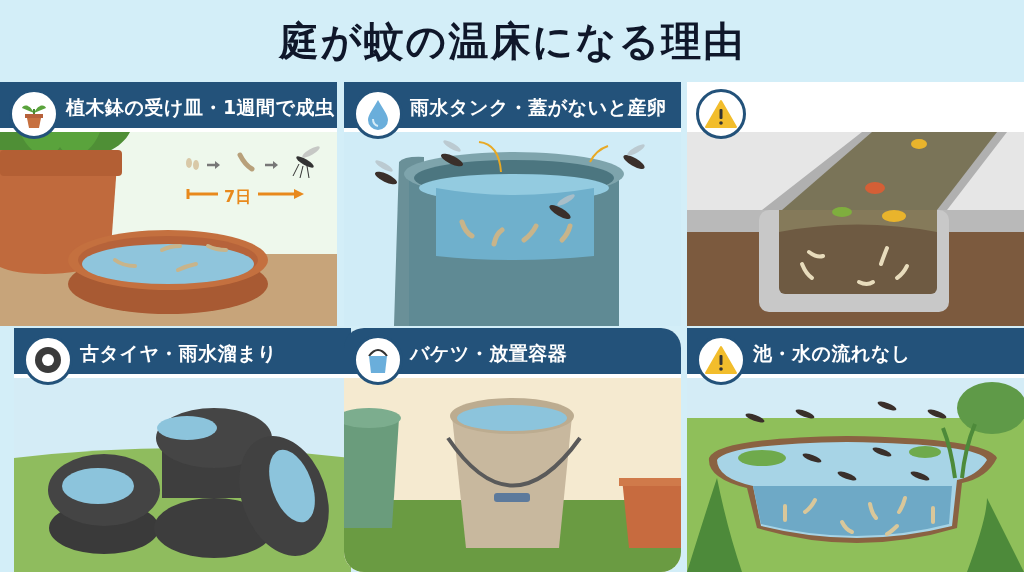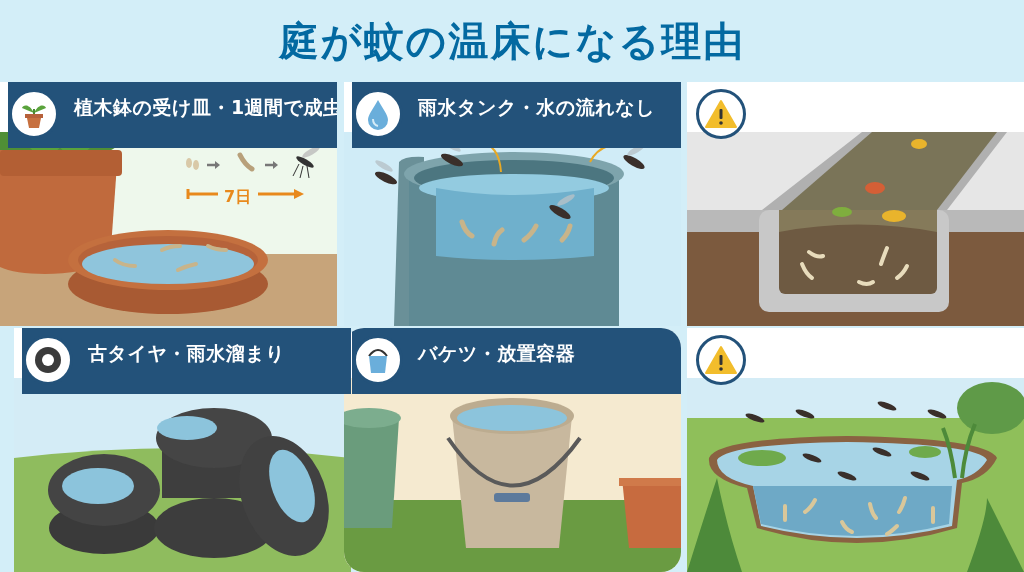--- a/index.html
+++ b/index.html
@@ -1,19 +1,19 @@
 <!DOCTYPE html>
 <html><head>
 <meta charset="utf-8">
 <style>
   html,body{margin:0;padding:0;}
   body{width:1024px;height:572px;background:#d3eef8;font-family:"DejaVu Sans","Liberation Sans",sans-serif;overflow:hidden;position:relative;}
-  .title{position:absolute;left:0;top:0;width:1024px;height:82px;display:flex;align-items:center;justify-content:center;font-size:40px;font-weight:bold;color:#0369a1;letter-spacing:2px;}
+  .title{position:absolute;left:0;top:0;width:1024px;height:82px;display:flex;align-items:center;justify-content:center;font-size:40px;font-weight:bold;color:#0f172a;letter-spacing:2px;}
   .panel{position:absolute;width:337px;height:244px;overflow:hidden;background:#fff;}
-  .panel .hdr{position:absolute;left:0;top:0;width:100%;height:66px;background:#23527a;z-index:3;margin-left:8px;}
+  .panel .hdr{position:absolute;left:0;top:0;width:100%;height:46px;background:#23527a;z-index:3;}
   .panel .hdr-text{position:absolute;left:66px;top:0;height:50px;line-height:50px;color:#fff;font-size:19px;font-weight:bold;white-space:nowrap;letter-spacing:0.5px;}
   .panel .badge{position:absolute;left:9px;top:7px;width:50px;height:50px;border-radius:50%;background:#fff;border:3px solid #23527a;box-sizing:border-box;z-index:4;display:flex;align-items:center;justify-content:center;}
   .panel .scene{position:absolute;left:0;top:50px;width:100%;height:194px;}
   .scene svg{display:block;}
 </style>
 </head>
 <body>
 
 <div class="title">庭が蚊の温床になる理由</div>
 
@@ -67,21 +67,21 @@
       <path d="M188 67 v-10 M188 62 h30" stroke="#e8891c" stroke-width="3"></path>
       <text x="224" y="70" font-size="16" font-weight="bold" fill="#e8891c" font-family="DejaVu Sans, sans-serif">7日</text>
       <path d="M258 62 h38" stroke="#e8891c" stroke-width="3"></path>
       <path d="M294 57 l10 5 l-10 5z" fill="#e8891c"></path>
     </svg>
   </div>
 </div>
 
 <div class="panel" style="left:344px;top:82px;">
   <div class="hdr">
-    <span class="hdr-text">雨水タンク・水の流れなし</span>
+    <span class="hdr-text">雨水タンク・蓋がないと産卵</span>
   </div>
   <div class="badge">
     <svg width="30" height="34" viewBox="0 0 30 34">
       <path d="M15 3 C10 12 5 18 5 23 A10 10 0 0 0 25 23 C25 18 20 12 15 3Z" fill="#6aaedb"></path>
       <path d="M10 22 q0 6 5 7" stroke="#d4ebf7" stroke-width="2" fill="none"></path>
     </svg>
   </div>
   <div class="scene">
     <svg width="337" height="194" viewBox="0 0 337 194">
       <rect width="337" height="194" fill="#d0ecf7"></rect>
@@ -196,20 +196,23 @@
       <ellipse cx="168" cy="40" rx="55" ry="13" fill="#8cc4dc"></ellipse>
       <path d="M104 60 Q168 155 236 60" stroke="#5a5a5a" stroke-width="4" fill="none"></path>
       <rect x="150" y="115" width="36" height="9" rx="3" fill="#5d7a9c"></rect>
       <path d="M278 100 L337 100 L337 170 L285 170Z" fill="#c76b3f"></path>
       <rect x="275" y="100" width="62" height="8" fill="#d07a4a"></rect>
     </svg>
   </div>
 </div>
 
 <div class="panel" style="left:687px;top:328px;">
+  <div class="hdr">
+    <span class="hdr-text">池・水の流れなし</span>
+  </div>
   <div class="badge">
     <svg width="34" height="32" viewBox="0 0 34 32">
       <path d="M17 3 L32 29 L2 29Z" fill="#f2bd2c" stroke="#f2bd2c" stroke-linejoin="round" stroke-width="2"></path>
       <rect x="15.5" y="11" width="3" height="10" rx="1" fill="#333"></rect>
       <circle cx="17" cy="25" r="1.8" fill="#333"></circle>
     </svg>
   </div>
   <div class="scene">
     <svg width="337" height="194" viewBox="0 0 337 194">
       <rect width="337" height="194" fill="#d4ecf6"></rect>

